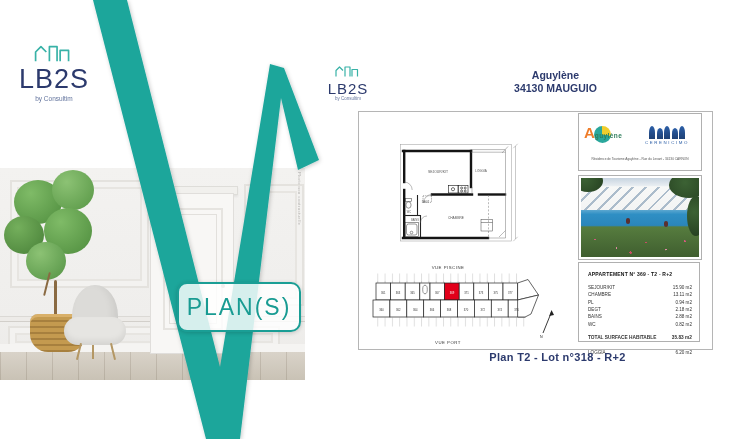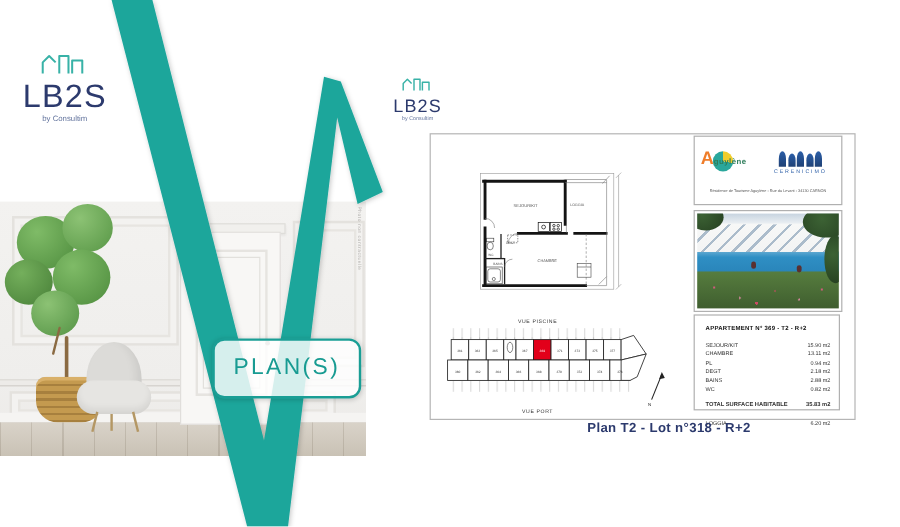--- a/index.html
+++ b/index.html
@@ -38,21 +38,21 @@
           background-image:repeating-linear-gradient(0deg,rgba(92,60,18,.28) 0 2px,transparent 2px 6px);
           box-shadow:inset 0 3px 0 #d9b069;}
   .chair-back{position:absolute;background:#dcdbd8;border-radius:50% 50% 40% 40%/62% 62% 30% 30%;
           box-shadow:inset -4px -4px 8px rgba(0,0,0,.08);}
   .chair-seat{position:absolute;background:#e6e5e2;border-radius:14px;box-shadow:inset 0 -4px 6px rgba(0,0,0,.08);}
   .chair-leg{position:absolute;width:2px;background:#b49764;}
 
   
   .plans-btn{left:177px;top:282px;width:120px;height:46px;border:2px solid #1a9e95;border-radius:10px;
              background:rgba(255,255,255,.82);display:flex;align-items:center;justify-content:center;
-             color:#189b92;font-size:19px;font-weight:500;letter-spacing:2px;cursor:pointer;
+             color:#189b92;font-size:23px;font-weight:500;letter-spacing:2px;cursor:pointer;
              box-shadow:0 1px 4px rgba(0,0,0,.18);}
   .credit{left:297px;top:172px;writing-mode:vertical-rl;font-size:4px;color:#b3b1ae;letter-spacing:.5px;}
 
   
   .title{left:468px;top:69px;width:175px;text-align:center;color:#2c3a6d;font-weight:bold;
          font-size:10.5px;line-height:1.2;}
   .frame{left:358px;top:111px;width:353px;height:237px;border:1px solid #b5b5b5;background:#fff;}
   .pbox{position:absolute;border:1px solid #b0b0b0;background:#fff;}
   .partner-row{display:flex;align-items:center;justify-content:space-around;height:38px;padding:2px 4px 0;}
   .ag-circle{width:17px;height:17px;border-radius:50%;
@@ -166,20 +166,22 @@
         <path d="M6 25 V13 l7 -7 7 7"></path>
         <path d="M24 25 V6 h10 V25"></path>
         <path d="M38 25 V11 h11 V25"></path>
       </g>
     </svg>
     <div class="wordmark">LB2S</div>
     <div class="byline">by Consultim</div>
   </div>
 
   <div class="abs title">
+    <div>Aguylène</div>
+    <div>34130 MAUGUIO</div>
   </div>
 
   <div class="abs frame"></div>
 
   <svg class="abs" style="left:395px;top:138px;" width="125" height="112" viewBox="0 0 125 112">
     <rect x="5.5" y="6.5" width="111" height="96.5" fill="none" stroke="#999" stroke-width="0.5"></rect>
     <g stroke="#888" stroke-width="0.45">
       <line x1="120.5" y1="8" x2="120.5" y2="101"></line>
       <line x1="118.3" y1="10.2" x2="122.7" y2="5.8"></line>
       <line x1="118.3" y1="103.2" x2="122.7" y2="98.8"></line>

